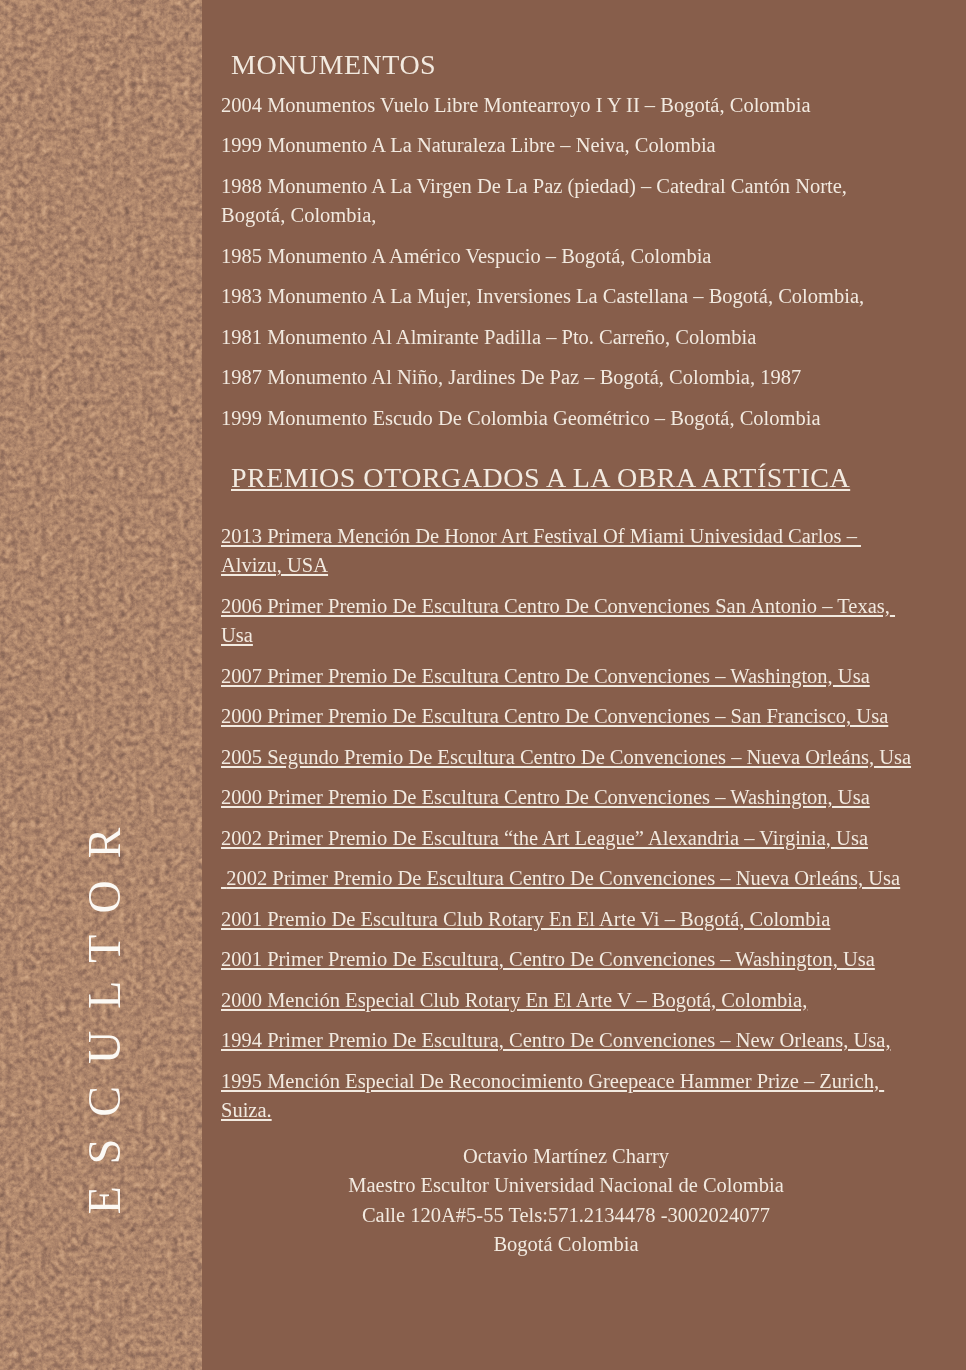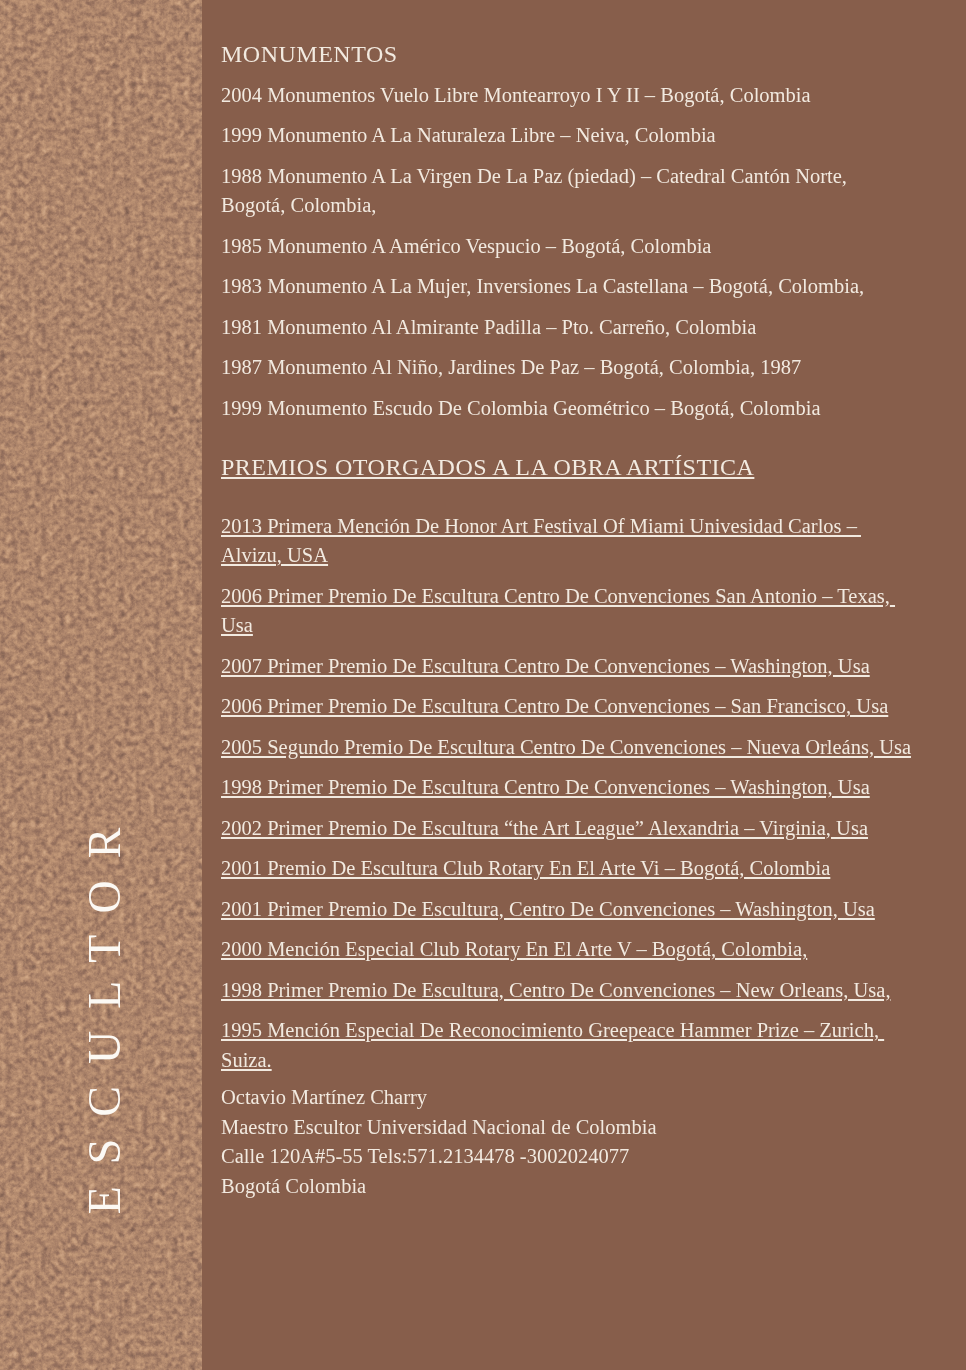--- a/index.html
+++ b/index.html
@@ -51,38 +51,39 @@
   
   .content {
     position: absolute;
     left: 221px;
     top: 40px;
     width: 690px;
     font-size: 20.5px;
     line-height: 29.5px;
   }
   .section-title {
-    margin: 0;
-    font-size: 24px;
+    margin: 10px;
+    font-size: 28px;
     font-weight: normal;
     letter-spacing: 0.5px;
   }
   .entry {
     white-space: pre-wrap;
     margin-top: 11px;
   }
   .section-premios {
     margin-top: 29.5px;
     text-decoration: underline;
   }
   .section-premios .section-title {
     margin-bottom: 29.5px;
   }
   .footer {
-    margin-top: 8px;
+    margin-top: 16px;
+    text-align: center;
   }
   .footer-line {
     white-space: pre-wrap;
   }
 </style>
 </head>
 <body>
 
 <div class="page">
 
@@ -122,28 +123,29 @@
           <div class="entry">1999 Monumento Escudo De Colombia Geométrico – Bogotá, Colombia</div>
         </div>
     </div>
 
     <div class="section section-premios">
       <h2 class="section-title">PREMIOS OTORGADOS A LA OBRA ARTÍSTICA</h2>
       <div class="entries">
           <div class="entry">2013 Primera Mención De Honor Art Festival Of Miami Univesidad Carlos – Alvizu, USA</div>
           <div class="entry">2006 Primer Premio De Escultura Centro De Convenciones San Antonio – Texas, Usa</div>
           <div class="entry">2007 Primer Premio De Escultura Centro De Convenciones – Washington, Usa</div>
-          <div class="entry">2006 Primer Premio De Escultura Centro De Convenciones – San Francisco, Usa</div>
+          <div class="entry">2000 Primer Premio De Escultura Centro De Convenciones – San Francisco, Usa</div>
           <div class="entry">2005 Segundo Premio De Escultura Centro De Convenciones – Nueva Orleáns, Usa</div>
-          <div class="entry">1998 Primer Premio De Escultura Centro De Convenciones – Washington, Usa</div>
+          <div class="entry">2000 Primer Premio De Escultura Centro De Convenciones – Washington, Usa</div>
           <div class="entry">2002 Primer Premio De Escultura “the Art League” Alexandria – Virginia, Usa</div>
+          <div class="entry"> 2002 Primer Premio De Escultura Centro De Convenciones – Nueva Orleáns, Usa</div>
           <div class="entry">2001 Premio De Escultura Club Rotary En El Arte Vi – Bogotá, Colombia</div>
           <div class="entry">2001 Primer Premio De Escultura, Centro De Convenciones – Washington, Usa</div>
           <div class="entry">2000 Mención Especial Club Rotary En El Arte V – Bogotá, Colombia,</div>
-          <div class="entry">1998 Primer Premio De Escultura, Centro De Convenciones – New Orleans, Usa,</div>
+          <div class="entry">1994 Primer Premio De Escultura, Centro De Convenciones – New Orleans, Usa,</div>
           <div class="entry">1995 Mención Especial De Reconocimiento Greepeace Hammer Prize – Zurich, Suiza.</div>
         </div>
     </div>
 
     <div class="footer">
         <div class="footer-line">Octavio Martínez Charry</div>
         <div class="footer-line">Maestro Escultor Universidad Nacional de Colombia</div>
         <div class="footer-line">Calle 120A#5-55 Tels:571.2134478 -3002024077</div>
         <div class="footer-line">Bogotá Colombia</div>
       </div>

